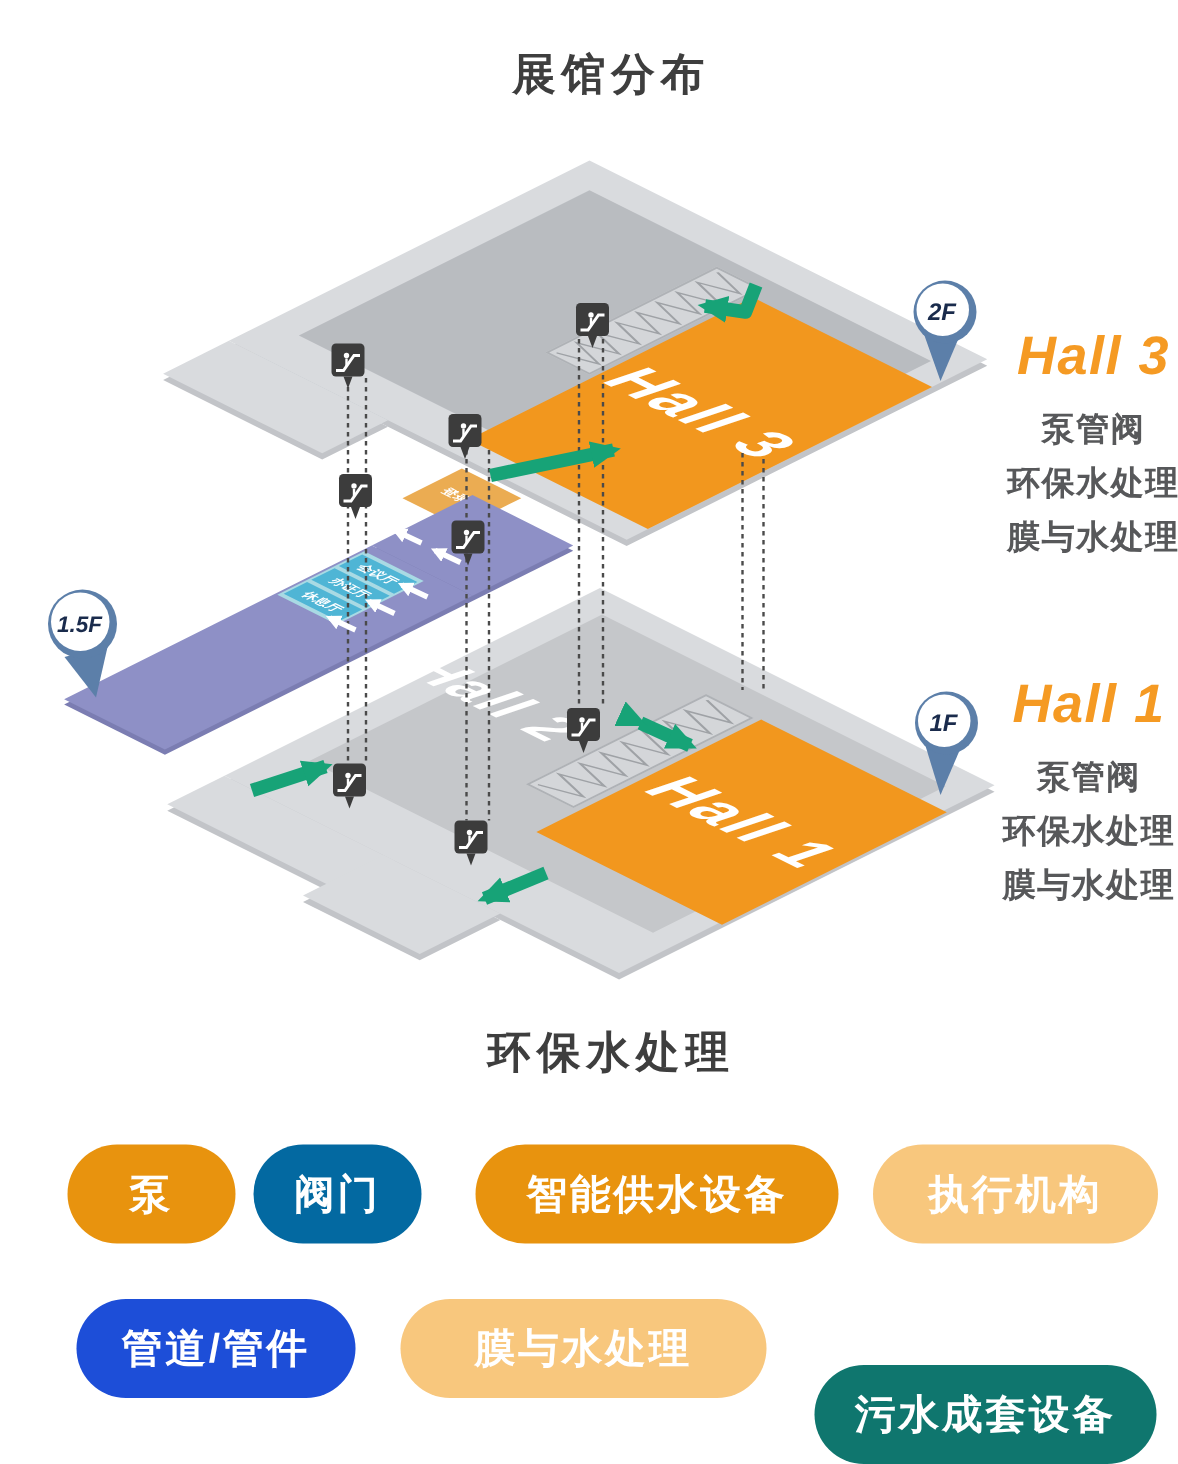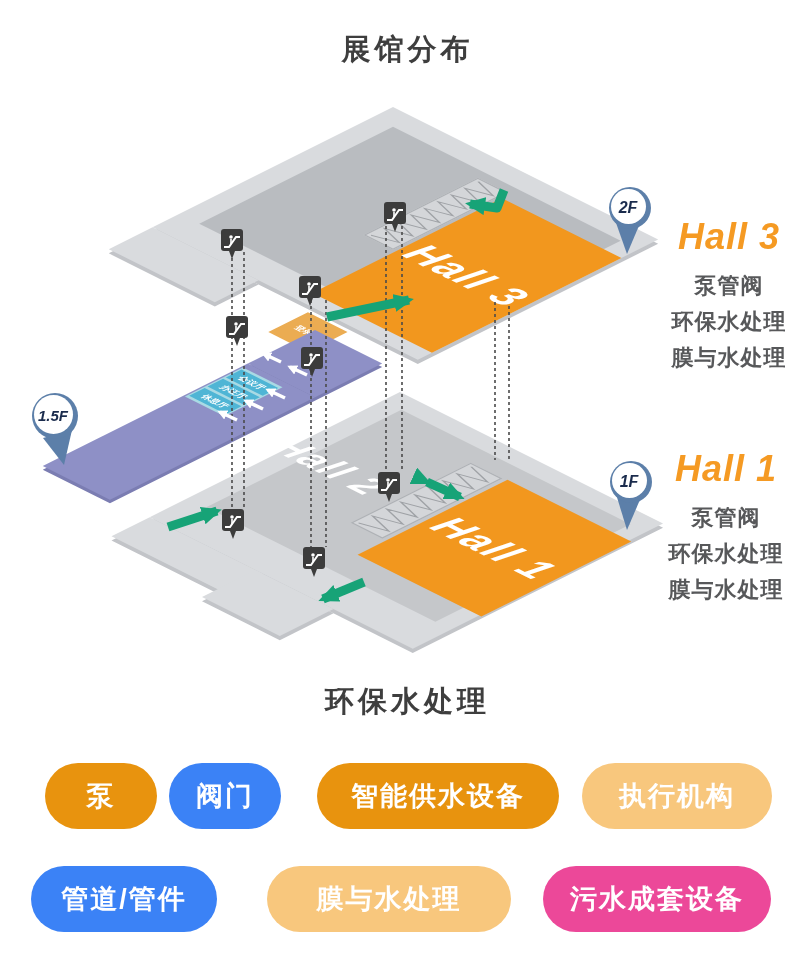--- a/index.html
+++ b/index.html
@@ -229,20 +229,20 @@
   <div class="legend" style="left:635px;top:448px;width:152px;">
     <div class="ltitle">Hall 1</div>
     <div class="lline">泵管阀</div>
     <div class="lline">环保水处理</div>
     <div class="lline">膜与水处理</div>
   </div>
 
   <div class="sec-title" style="top:682px;">环保水处理</div>
 
   <div class="pill" style="left: 30px; top: 763px; width: 112px; background: rgb(232, 147, 14);">泵</div>
-  <div class="pill" style="left: 154px; top: 763px; width: 112px; background: #3b82f6;">阀门</div>
+  <div class="pill" style="left: 154px; top: 763px; width: 112px; background: #0369a1;">阀门</div>
   <div class="pill" style="left: 302px; top: 763px; width: 242px; background: rgb(232, 147, 14);">智能供水设备</div>
   <div class="pill" style="left: 567px; top: 763px; width: 190px; background: rgb(248, 199, 125);">执行机构</div>
-  <div class="pill" style="left: 16px; top: 866px; width: 186px; background: #3b82f6;">管道/管件</div>
+  <div class="pill" style="left: 36px; top: 866px; width: 186px; background: #1d4ed8;">管道/管件</div>
   <div class="pill" style="left: 252px; top: 866px; width: 244px; background: rgb(248, 199, 125);">膜与水处理</div>
-  <div class="pill" style="left: 528px; top: 866px; width: 228px; background: #ec4899;">污水成套设备</div>
+  <div class="pill" style="left: 528px; top: 910px; width: 228px; background: #0f766e;">污水成套设备</div>
 
 </div>
 
 </body></html>

